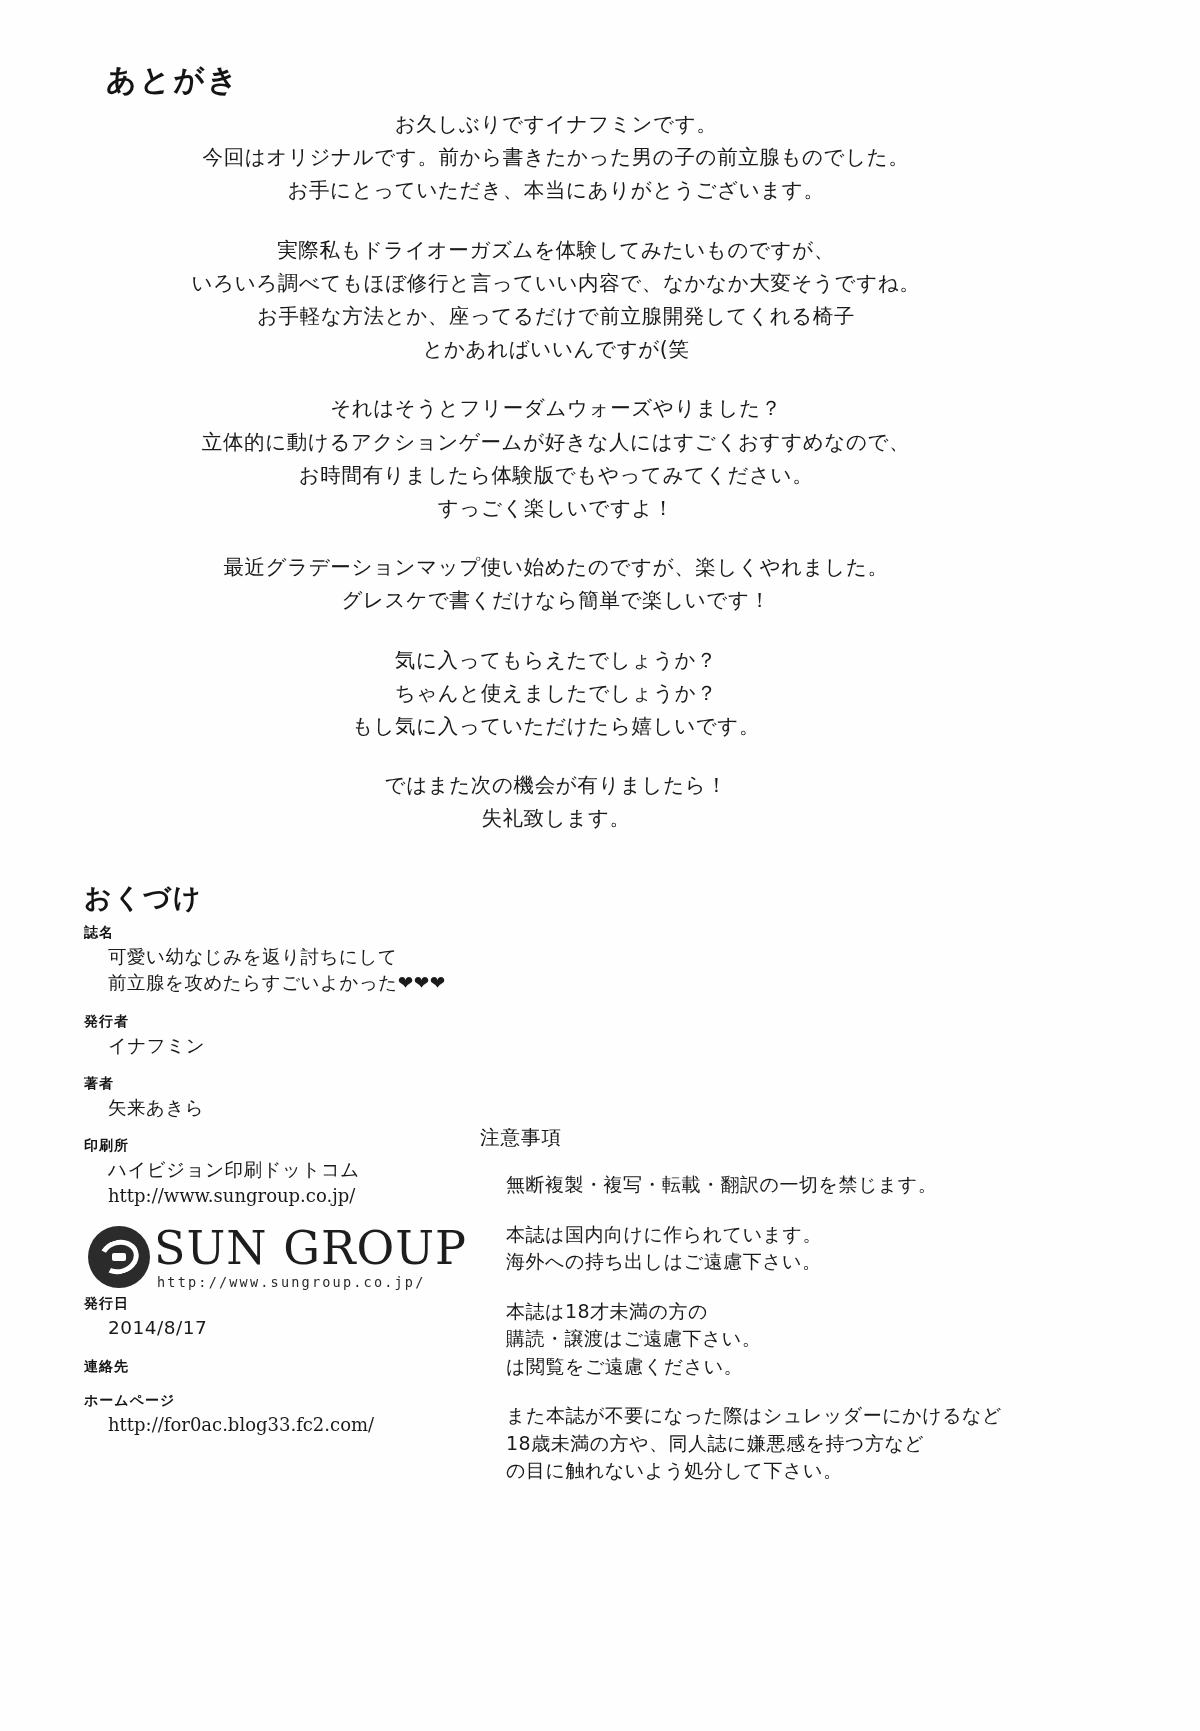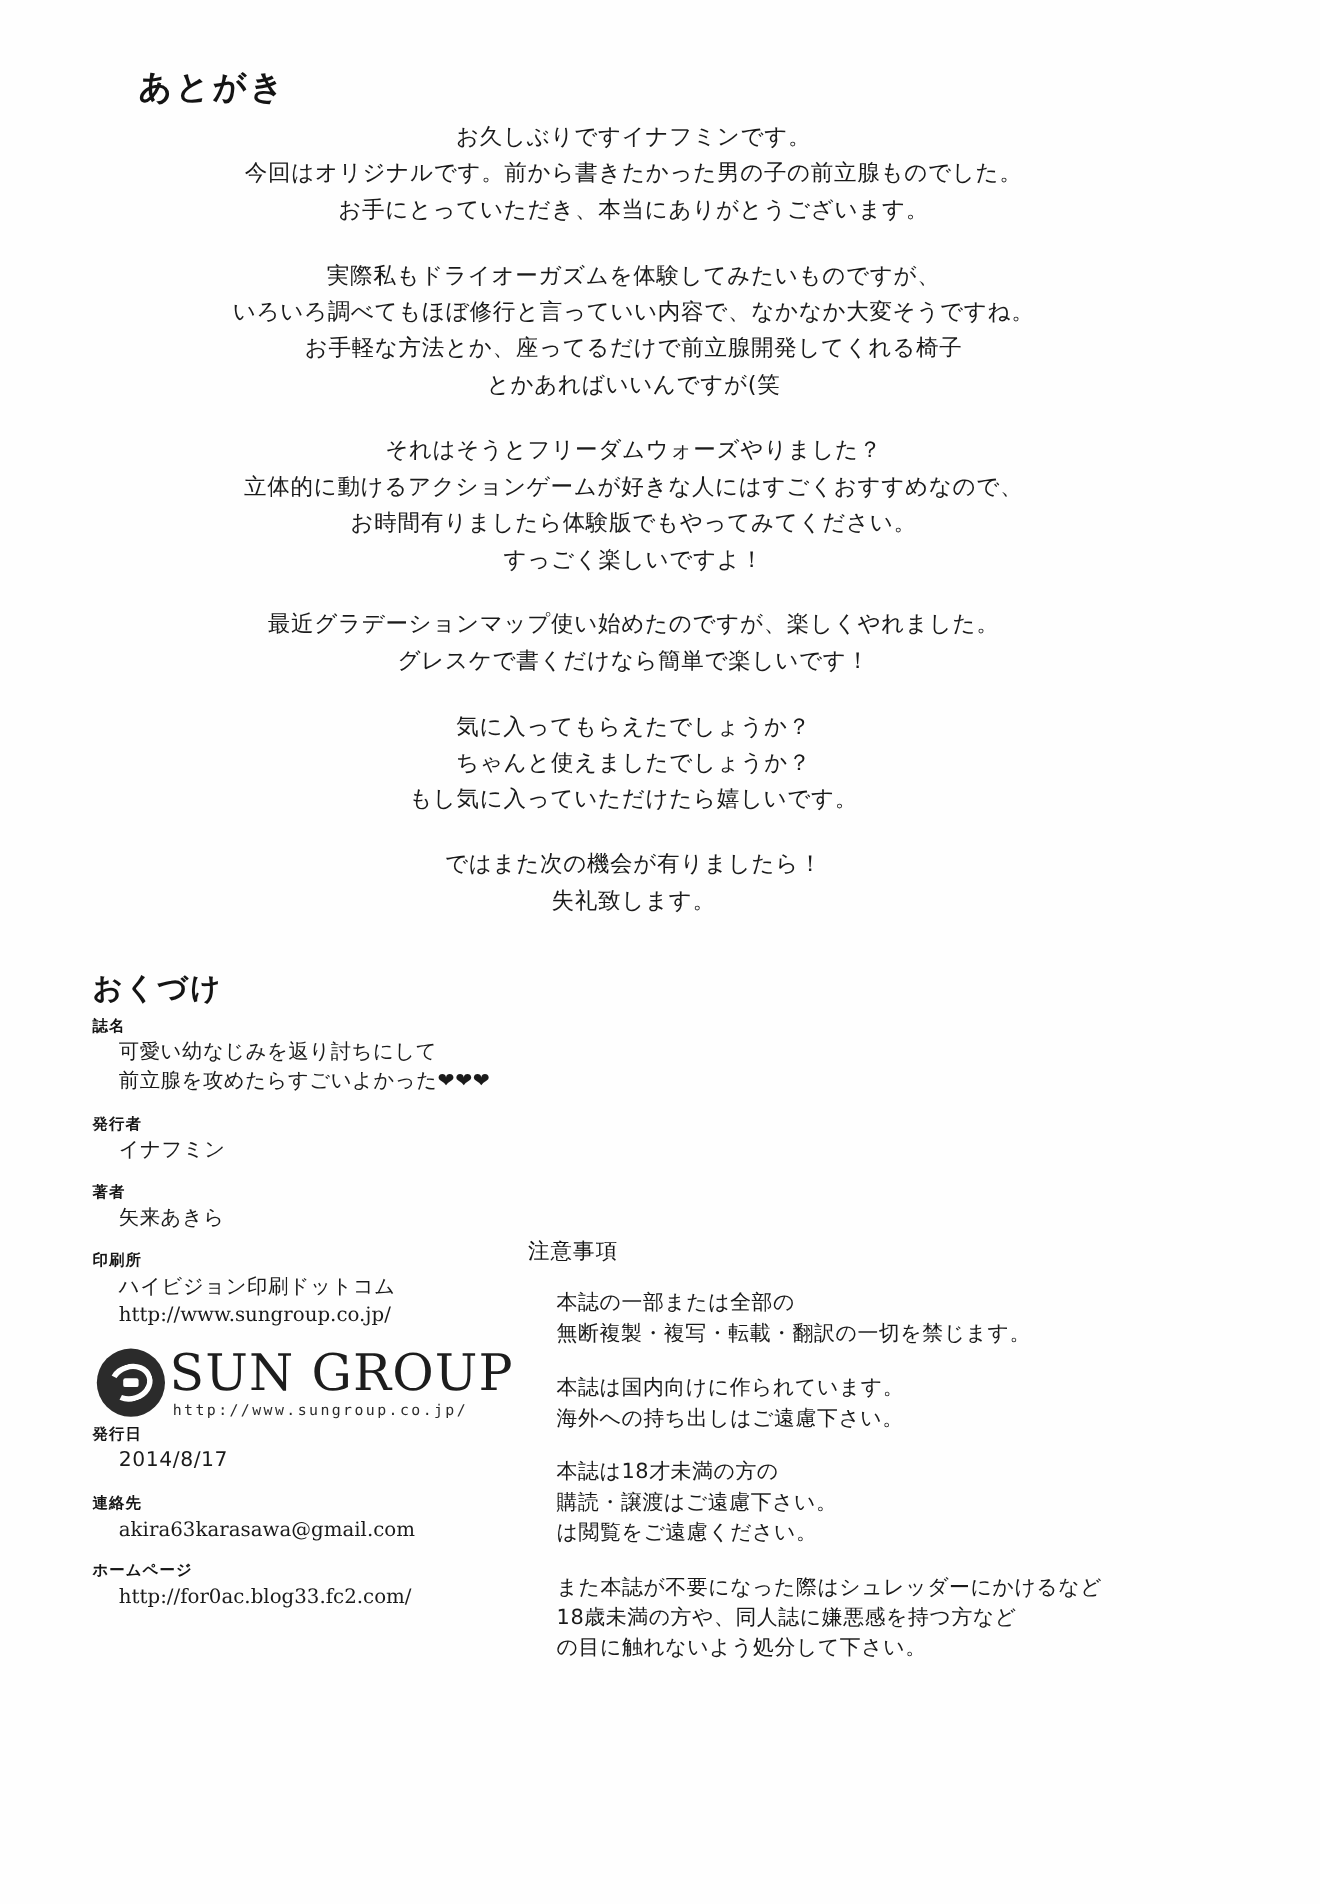--- a/index.html
+++ b/index.html
@@ -18,21 +18,21 @@
 
   .page {
     position: absolute;
     inset: 0;
     background: #fefefe;
   }
 
   
   .afterword {
     position: absolute;
-    left: 126px;
+    left: 106px;
     top: 62px;
     width: 900px;
   }
   .afterword-title {
     font-size: 30px;
     font-weight: bold;
     letter-spacing: 3px;
     color: #141414;
     margin: 0 0 10px 0;
     line-height: 1.2;
@@ -256,34 +256,32 @@
           </div>
         </div>
 
         <div id="colophon-fields-2">
             <div class="field">
               <div class="field-label">発行日</div>
               <div class="field-value">2014/8/17</div>
             </div>
             <div class="field">
               <div class="field-label">連絡先</div>
-              <div class="field-value mono">akira63karasawa@gmail.com</div>
             </div>
             <div class="field">
               <div class="field-label">ホームページ</div>
               <div class="field-value mono">http://for0ac.blog33.fc2.com/</div>
             </div>
           </div>
       </div>
 
       <div class="col-right">
         <div class="notice-title">注意事項</div>
         <div id="notice-body">
             <div class="notice-block">
-              <div class="notice-line">本誌の一部または全部の</div>
               <div class="notice-line">無断複製・複写・転載・翻訳の一切を禁じます。</div>
             </div>
             <div class="notice-block">
               <div class="notice-line">本誌は国内向けに作られています。</div>
               <div class="notice-line">海外への持ち出しはご遠慮下さい。</div>
             </div>
             <div class="notice-block">
               <div class="notice-line">本誌は18才未満の方の</div>
               <div class="notice-line">購読・譲渡はご遠慮下さい。</div>
               <div class="notice-line">は閲覧をご遠慮ください。</div>

